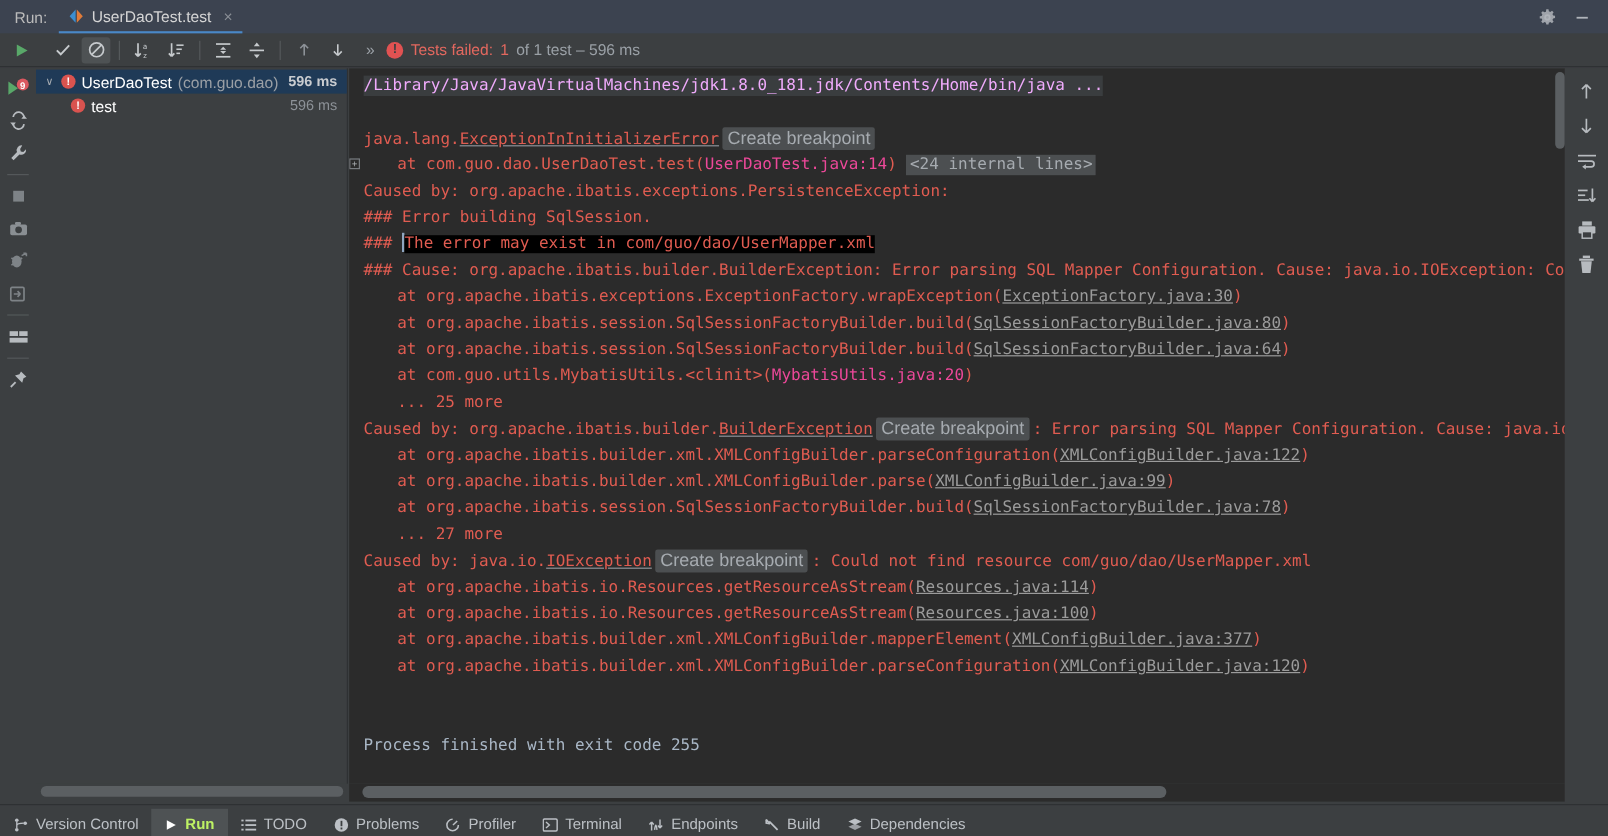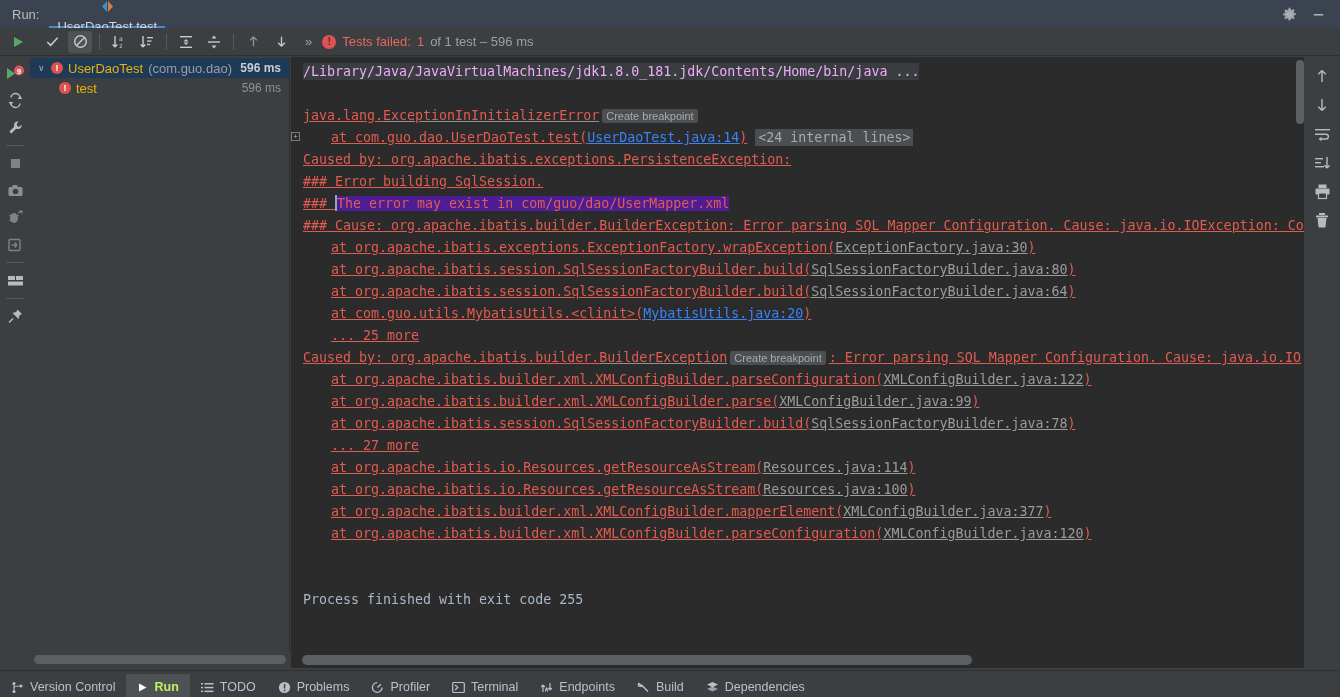--- a/index.html
+++ b/index.html
@@ -15,21 +15,21 @@
   .titlebar {
     position: absolute; left: 0; top: 0; width: 1340px; height: 28px;
     background: #3c4350; display: flex; align-items: center;
   }
   .run-label {
     color: #bbbbbb; font-size: 13px; padding: 0 10px 0 12px;
   }
   .tab {
     height: 28px; display: flex; align-items: center; gap: 6px;
     padding: 0 8px 0 8px; border-bottom: 2px solid #4a88c7;
-    color: #d5d5d5; font-size: 13px; position: relative; flex-direction: column;
+    color: #d5d5d5; font-size: 13px; position: relative;
   }
   .tab-icon { width: 13px; height: 13px; position: relative; display:inline-block; }
   .tab-close { color: #8a8f96; font-size: 13px; margin-left: 4px; }
   .titlebar-right {
     margin-left: auto; display: flex; align-items: center; gap: 14px;
     padding-right: 14px;
   }
   .tb-btn { color: #b0b4ba; cursor: default; line-height: 0; }
 
   
@@ -80,53 +80,53 @@
     padding-left: 8px; color: #c8cbcf; white-space: nowrap;
   }
   .tree-row.sel { background: #1f3a57; }
   .tree-arrow { width: 13px; color: #a8adb2; font-size: 9px; }
   .fail-dot {
     width: 12px; height: 12px; border-radius: 50%; background: #d9534f;
     color: #fff; font-size: 9px; font-weight: bold; display: flex;
     align-items: center; justify-content: center; margin-right: 5px;
     flex: none; line-height: 1;
   }
-  .t-name { color: #eab308; }
+  .t-name { color: #ffffff; }
   .t-pkg { color: #9a9fa5; margin-left: 5px; }
   .t-time { margin-left: auto; padding-right: 8px; color: #c9ccd0; font-weight: bold; font-size: 12px;}
   .t-time.dim { color: #8d9298; font-weight: normal; }
 
   .tree-scroll {
     position: absolute; left: 34px; top: 655px; width: 252px; height: 9px;
     background: #5b5f62; border-radius: 5px;
   }
 
   
   .console {
     position: absolute; left: 291px; top: 57px; width: 1013px; height: 596px;
     background: #2b2b2b; overflow: hidden;
     font-family: "DejaVu Sans Mono", monospace; font-size: 13.3px;
     line-height: 22px; padding: 4px 0 0 0;
   }
   .ln { white-space: pre; padding-left: 12px; height: 22px; position: relative;}
   .cmdline { background: #3a3d3f; color: #f0abfc; display: inline; padding: 1px 0;}
-  .red { color: #e05c51; text-decoration: underline; }
+  .red { color: #e05c51; }
   .gray { color: #a9b7c6; }
   .dim { color: #8a8f95; }
   .lnk-gray { color: #9b9b9b; text-decoration: underline; }
-  .lnk-blue { color: #3b82f6; text-decoration: underline; }
+  .lnk-blue { color: #ec4899; }
   .exc-u { text-decoration: underline; text-decoration-color: #8d9298; }
   .bp {
     background: #4c4f51; color: #a6abb0; font-family: "Liberation Sans", sans-serif;
-    font-size: 11px; padding: 1px 4px; border-radius: 2px; margin: 0 3px;
+    font-size: 15px; padding: 1px 4px; border-radius: 2px; margin: 0 3px;
   }
   .internal {
     background: #4c4f51; color: #a6abb0; padding: 1px 3px;
   }
-  .sel-hl { background: #4c1d95; color: #e05c51; }
+  .sel-hl { background: #000000; color: #e05c51; }
   .caret {
     display:inline-block; width: 2px; height: 16px; background: #8fa6c0;
     vertical-align: -3px;
   }
   .foldbox {
     position: absolute; left: 0px; top: 5px; width: 9px; height: 9px;
     border: 1px solid #787c80; color: #b0b4b8; font-size: 8px;
     line-height: 7px; text-align: center; font-family: "Liberation Sans", sans-serif;
   }
 
@@ -373,20 +373,21 @@
   <div class="ln" style="padding-left:40px"><span class="red">at com.guo.utils.MybatisUtils.&lt;clinit&gt;(</span><span class="lnk-blue">MybatisUtils.java:20</span><span class="red">)</span></div>
   <div class="ln" style="padding-left:40px"><span class="red">... 25 more</span></div>
 
   <div class="ln"><span class="red">Caused by: org.apache.ibatis.builder.</span><span class="red exc-u">BuilderException</span><span class="bp">Create breakpoint</span><span class="red">: Error parsing SQL Mapper Configuration. Cause: java.io.IO</span></div>
 
   <div class="ln" style="padding-left:40px"><span class="red">at org.apache.ibatis.builder.xml.XMLConfigBuilder.parseConfiguration(</span><span class="lnk-gray">XMLConfigBuilder.java:122</span><span class="red">)</span></div>
   <div class="ln" style="padding-left:40px"><span class="red">at org.apache.ibatis.builder.xml.XMLConfigBuilder.parse(</span><span class="lnk-gray">XMLConfigBuilder.java:99</span><span class="red">)</span></div>
   <div class="ln" style="padding-left:40px"><span class="red">at org.apache.ibatis.session.SqlSessionFactoryBuilder.build(</span><span class="lnk-gray">SqlSessionFactoryBuilder.java:78</span><span class="red">)</span></div>
   <div class="ln" style="padding-left:40px"><span class="red">... 27 more</span></div>
 
+  <div class="ln"><span class="red">Caused by: java.io.</span><span class="red exc-u">IOException</span><span class="bp">Create breakpoint</span><span class="red">: Could not find resource com/guo/dao/UserMapper.xml</span></div>
 
   <div class="ln" style="padding-left:40px"><span class="red">at org.apache.ibatis.io.Resources.getResourceAsStream(</span><span class="lnk-gray">Resources.java:114</span><span class="red">)</span></div>
   <div class="ln" style="padding-left:40px"><span class="red">at org.apache.ibatis.io.Resources.getResourceAsStream(</span><span class="lnk-gray">Resources.java:100</span><span class="red">)</span></div>
   <div class="ln" style="padding-left:40px"><span class="red">at org.apache.ibatis.builder.xml.XMLConfigBuilder.mapperElement(</span><span class="lnk-gray">XMLConfigBuilder.java:377</span><span class="red">)</span></div>
   <div class="ln" style="padding-left:40px"><span class="red">at org.apache.ibatis.builder.xml.XMLConfigBuilder.parseConfiguration(</span><span class="lnk-gray">XMLConfigBuilder.java:120</span><span class="red">)</span></div>
 
   <div class="ln">&nbsp;</div>
   <div class="ln">&nbsp;</div>
 
   <div class="ln"><span class="gray">Process finished with exit code 255</span></div>

